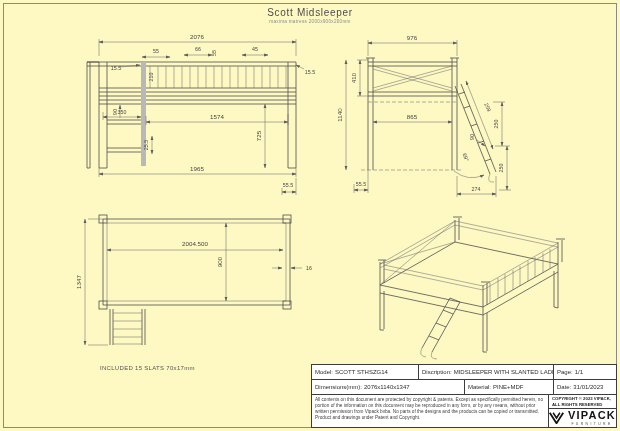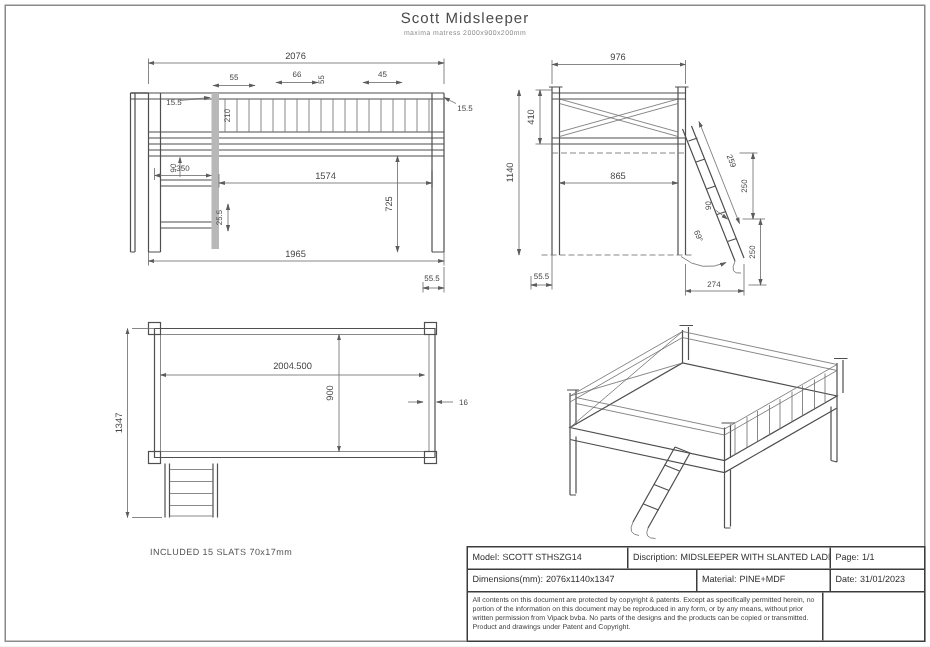--- a/index.html
+++ b/index.html
@@ -1,16 +1,16 @@
 <!DOCTYPE html>
 <html><head>
 <meta charset="utf-8">
 <style>
   html,body{margin:0;padding:0;background:#e9e9e9;}
-  .sheet{position:relative;width:620px;height:431px;background:#ffffff;
+  .sheet{position:relative;width:620px;height:431px;background:#fef9c3;
          font-family:"Liberation Sans",sans-serif;overflow:hidden;}
   .sheet-border{position:absolute;inset:3px;border:1px solid #8a8a8a;pointer-events:none;}
   .titlewrap{position:absolute;top:7px;left:0;right:0;text-align:center;color:#4c4c4c;}
   .t1{font-size:10px;letter-spacing:.7px;}
   .t2{font-size:4.6px;color:#8d8d8d;margin-top:1px;letter-spacing:.3px;}
   svg.view{position:absolute;}
   .ln{stroke:#4f4f4f;stroke-width:.8;fill:none;}
   .lt{stroke:#707070;stroke-width:.55;fill:none;}
   .dm{stroke:#6d6d6d;stroke-width:.55;fill:none;}
   .dash{stroke:#6f6f6f;stroke-width:.55;fill:none;stroke-dasharray:4 2;}
@@ -205,15 +205,31 @@
         <span>Material:</span>
         <span>PINE+MDF</span>
       </div>
       <div class="tcell last">
         <span>Date:</span>
         <span>31/01/2023</span>
       </div>
     </div>
     <div class="trow3">
       <div class="legal">All contents on this document are protected by copyright &amp; patents. Except as specifically permitted herein, no portion of the information on this document may be reproduced in any form, or by any means, without prior written permission from Vipack bvba. No parts of the designs and the products can be copied or transmitted. Product and drawings under Patent and Copyright.</div>
+      <div class="rcol">
+        <div class="copy">
+          <span>COPYRIGHT  © 2023 VIPACK,</span><br>
+          <span>ALL RIGHTS RESERVED</span>
+        </div>
+        <div class="logo">
+          <svg width="15" height="12" viewBox="0 0 20 16">
+            <path d="M1 1 L10 15 L19 1" fill="none" stroke="#131313" stroke-width="2.4"></path>
+            <path d="M5.5 1 L10 8 L14.5 1" fill="none" stroke="#131313" stroke-width="2"></path>
+          </svg>
+          <div class="bcol">
+            <div class="bname">VIPACK</div>
+            <div class="btag">FURNITURE</div>
+          </div>
+        </div>
+      </div>
     </div>
   </div>
 </div>
 
 </body></html>

